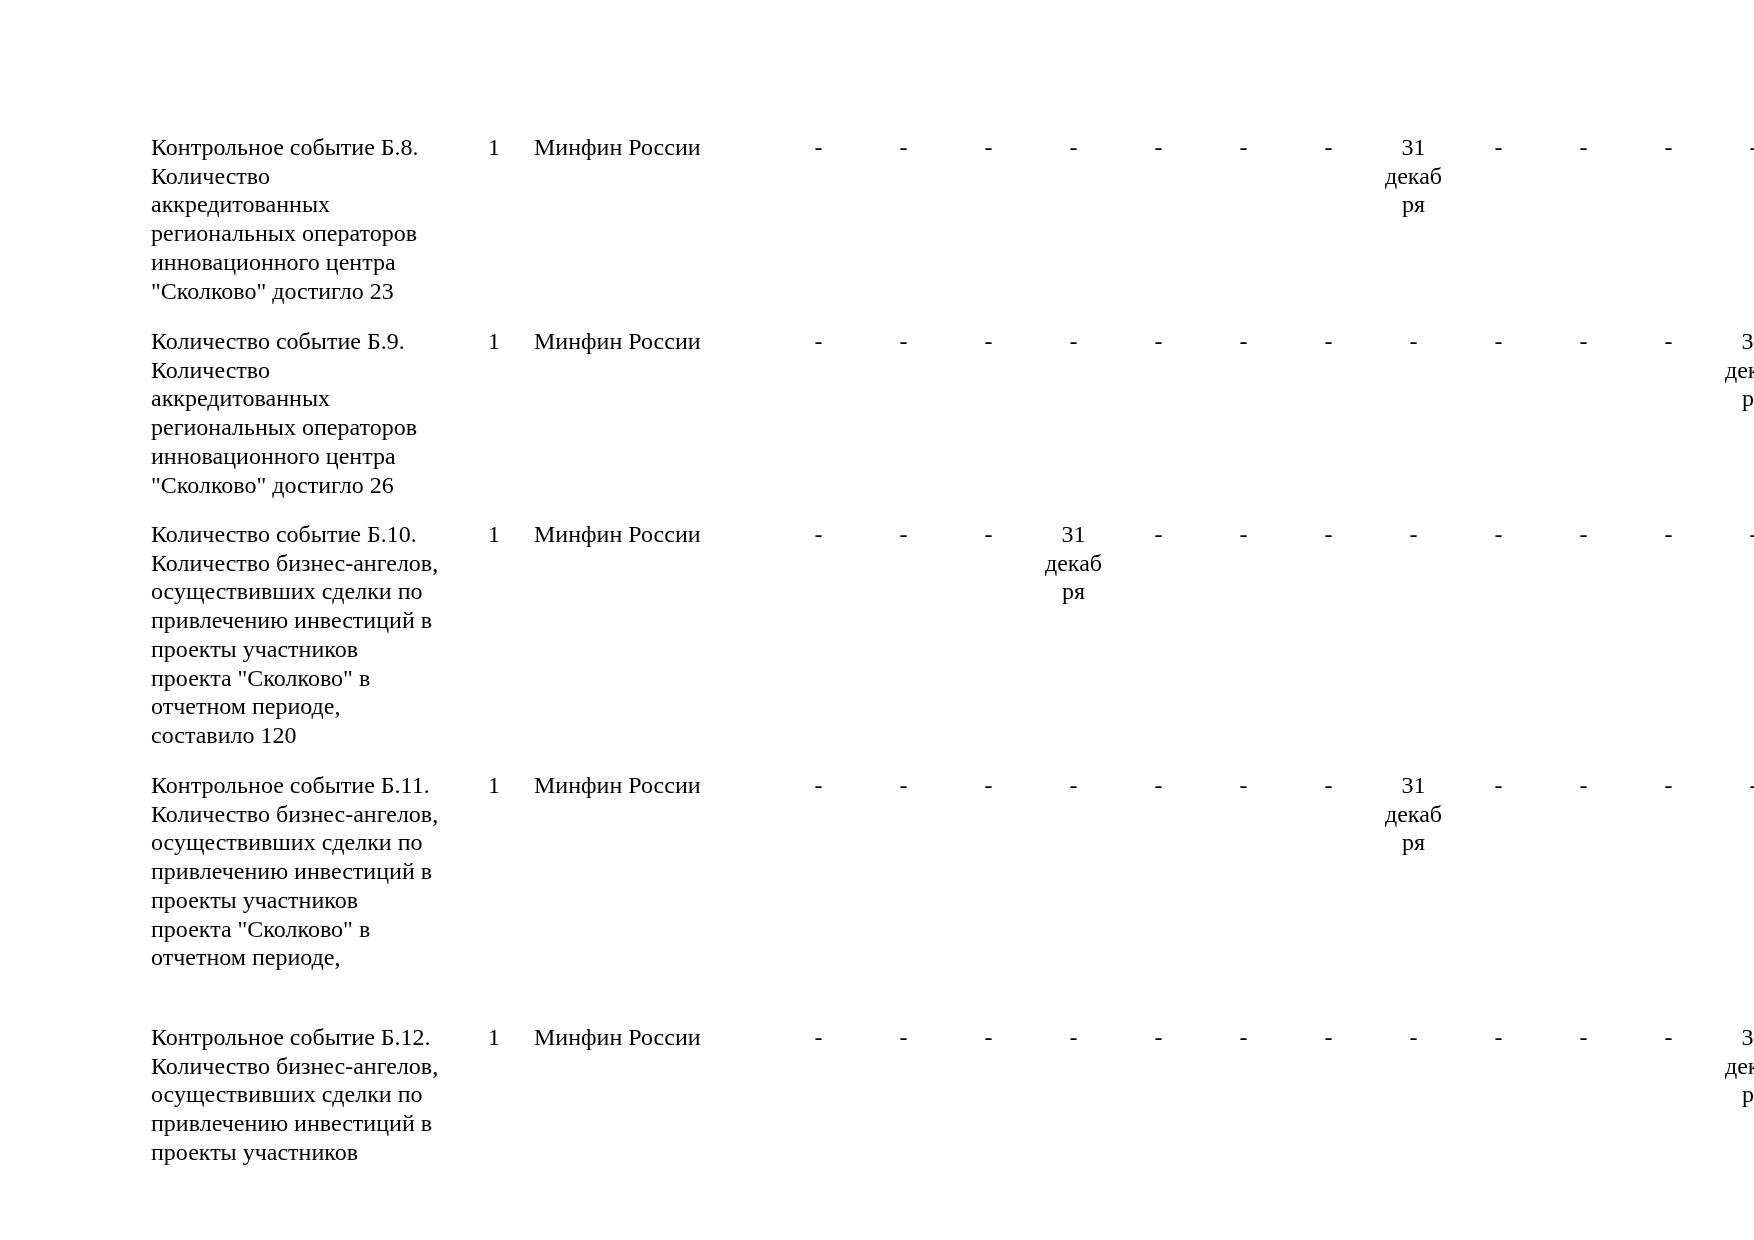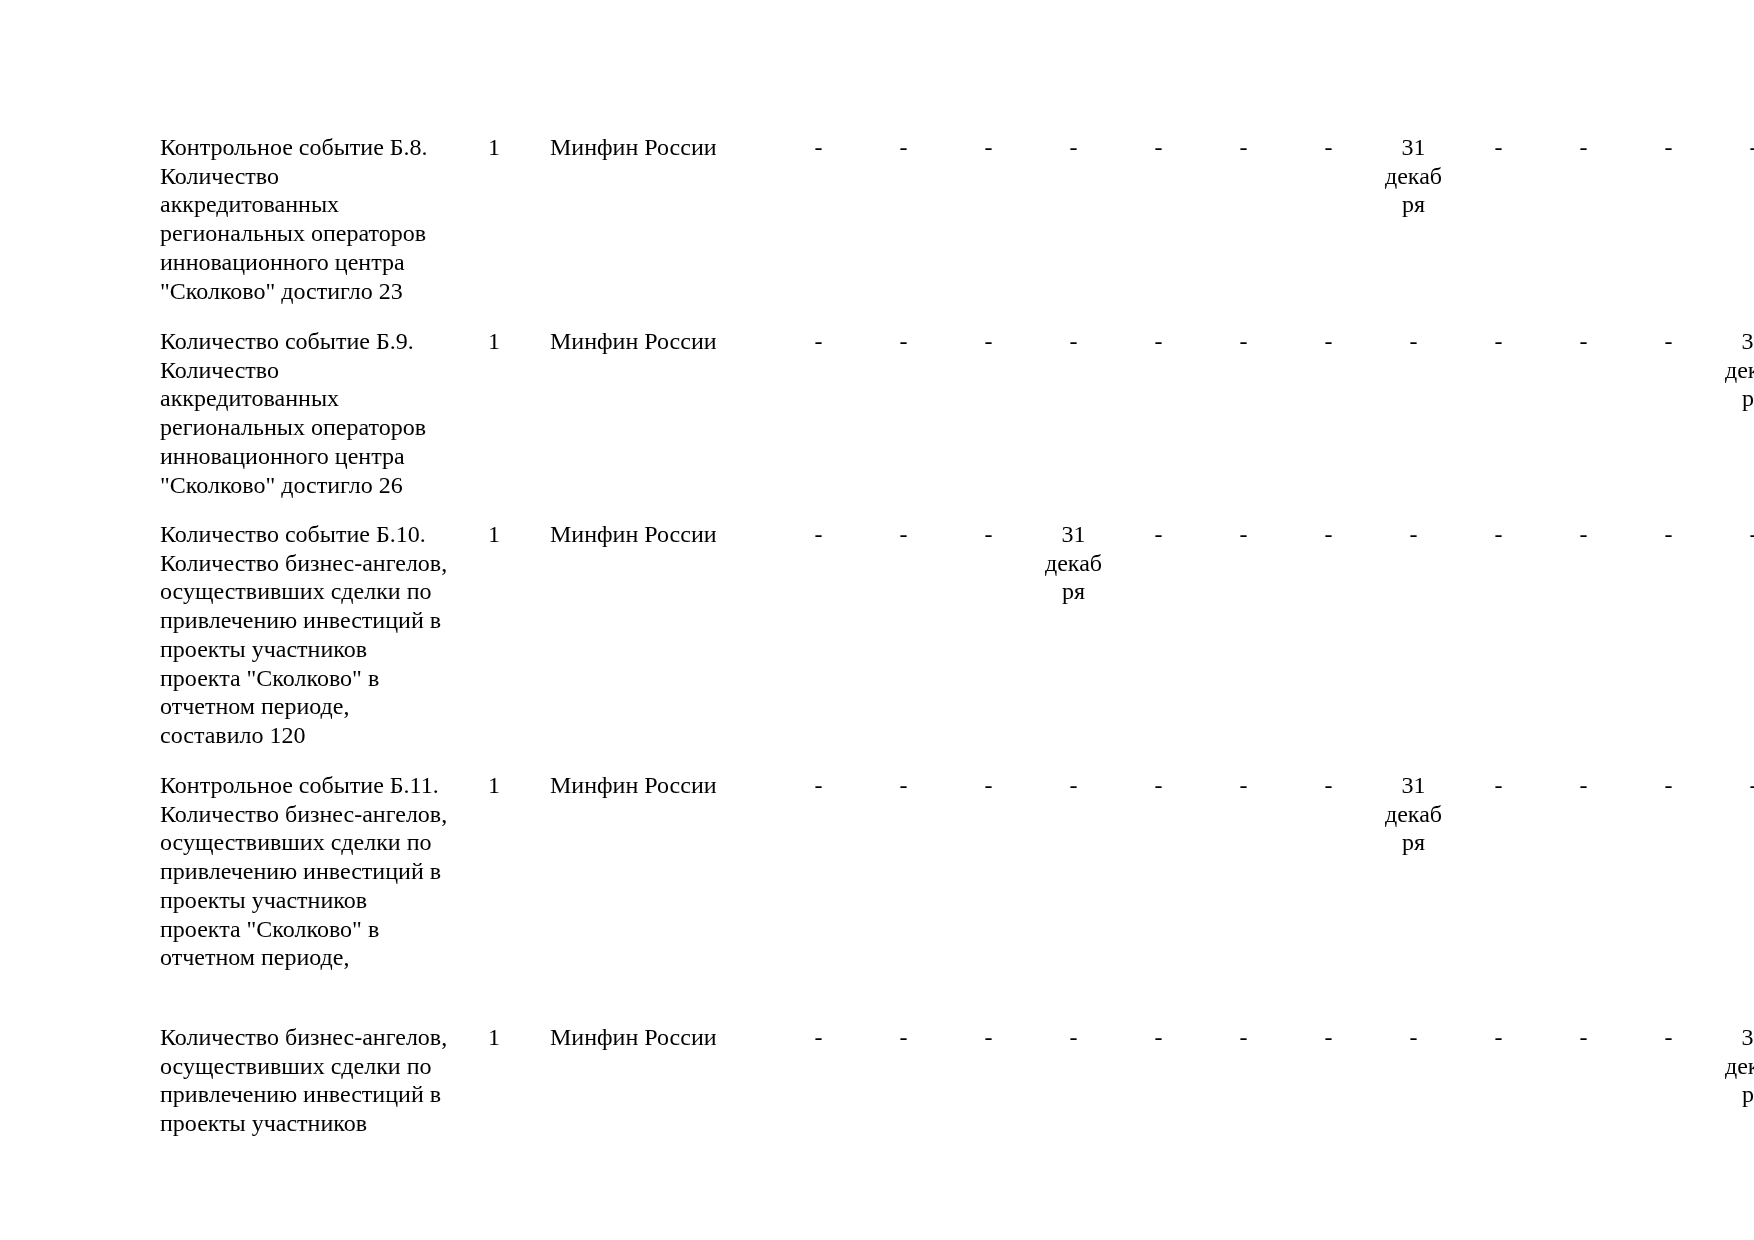--- a/index.html
+++ b/index.html
@@ -1,22 +1,22 @@
 <!DOCTYPE html>
 <html><head>
 <meta charset="utf-8">
 <style>
   html, body { margin: 0; padding: 0; background: #ffffff; }
   body { width: 1754px; height: 1240px; position: relative; overflow: hidden;
          font-family: "Liberation Serif", "DejaVu Serif", serif; color: #000; }
   .row { position: absolute; left: 0; width: 1754px; }
   .cell { position: absolute; top: 0; font-size: 24px; line-height: 28.7px; }
-  .c-name { left: 160px; width: 310px; }
+  .c-name { left: 151px; width: 310px; }
   .c-num { left: 480px; width: 28px; text-align: center; }
-  .c-org { left: 550px; width: 200px; white-space: nowrap; }
+  .c-org { left: 534px; width: 200px; white-space: nowrap; }
   .c-date { width: 85px; text-align: center; }
   .line { display: block; white-space: nowrap; }
 </style>
 </head>
 <body>
 
 <div id="table">
     <div class="row" style="top: 133px;">
       <div class="cell c-name">
         <span class="line">Контрольное событие Б.8.</span>
@@ -127,20 +127,21 @@
         <span class="line">декаб</span>
         <span class="line">ря</span>
       </div>
       <div class="cell c-date" style="left: 1456px;">-</div>
       <div class="cell c-date" style="left: 1541px;">-</div>
       <div class="cell c-date" style="left: 1626px;">-</div>
       <div class="cell c-date" style="left: 1711px;">-</div>
     </div>
     <div class="row" style="top: 1023px;">
       <div class="cell c-name">
+        <span class="line">Контрольное событие Б.12.</span>
         <span class="line">Количество бизнес-ангелов,</span>
         <span class="line">осуществивших сделки по</span>
         <span class="line">привлечению инвестиций в</span>
         <span class="line">проекты участников</span>
       </div>
       <div class="cell c-num">1</div>
       <div class="cell c-org">Минфин России</div>
       <div class="cell c-date" style="left: 776px;">-</div>
       <div class="cell c-date" style="left: 861px;">-</div>
       <div class="cell c-date" style="left: 946px;">-</div>

